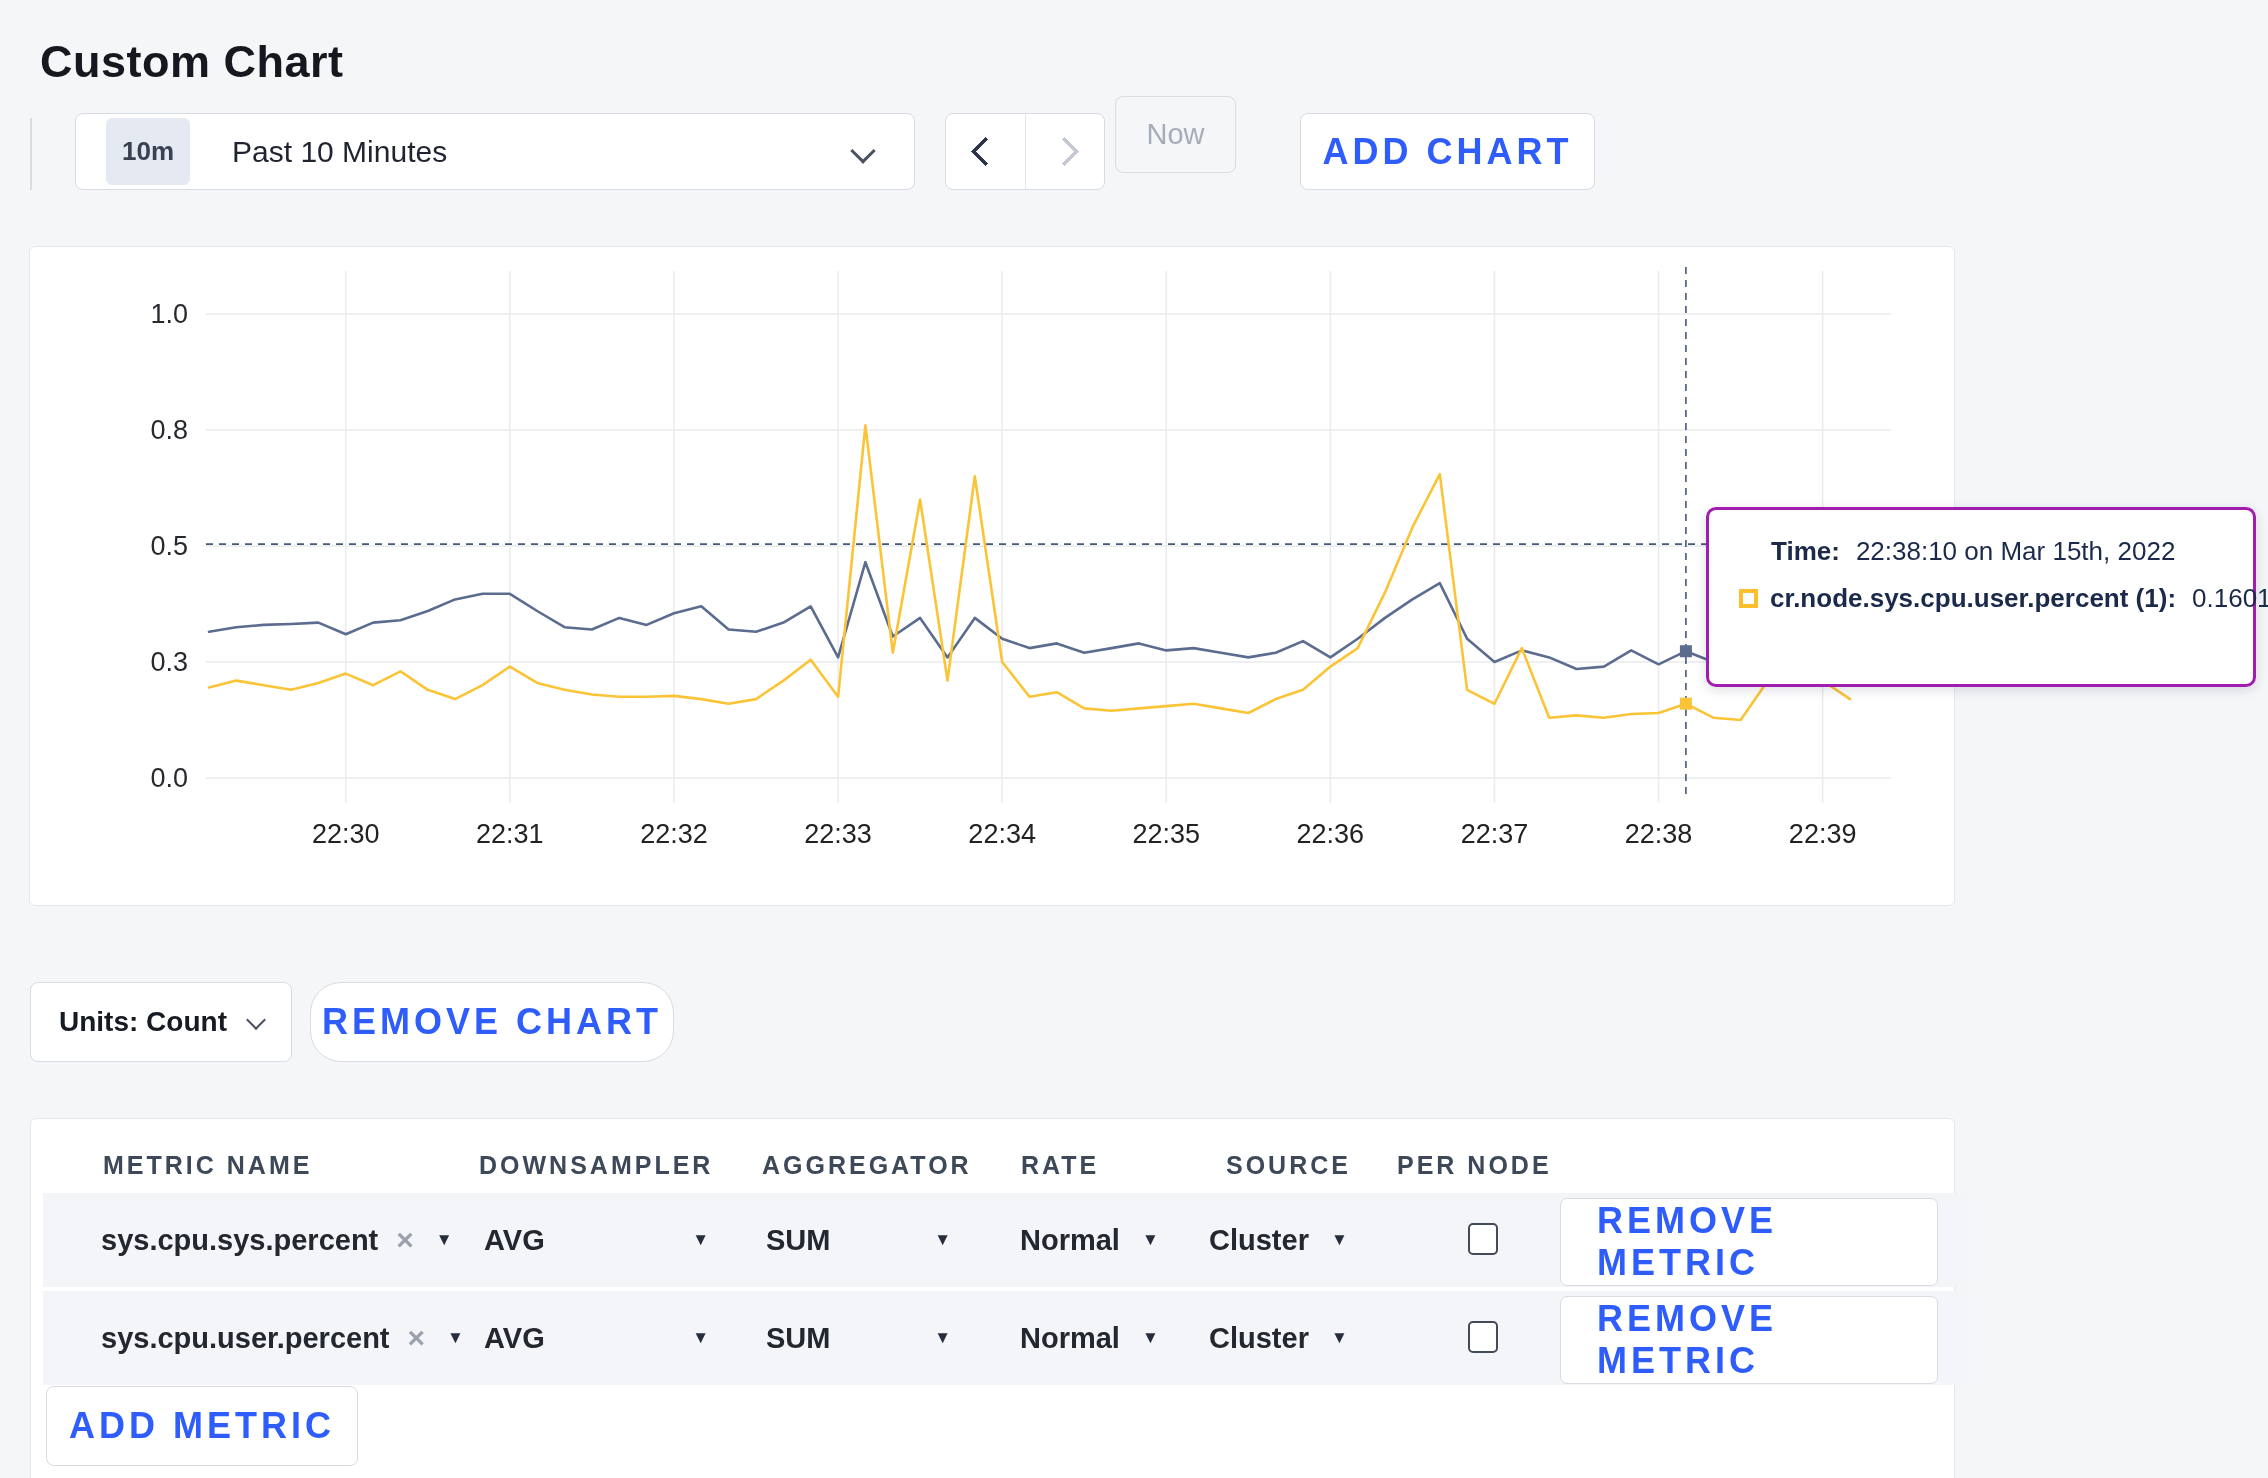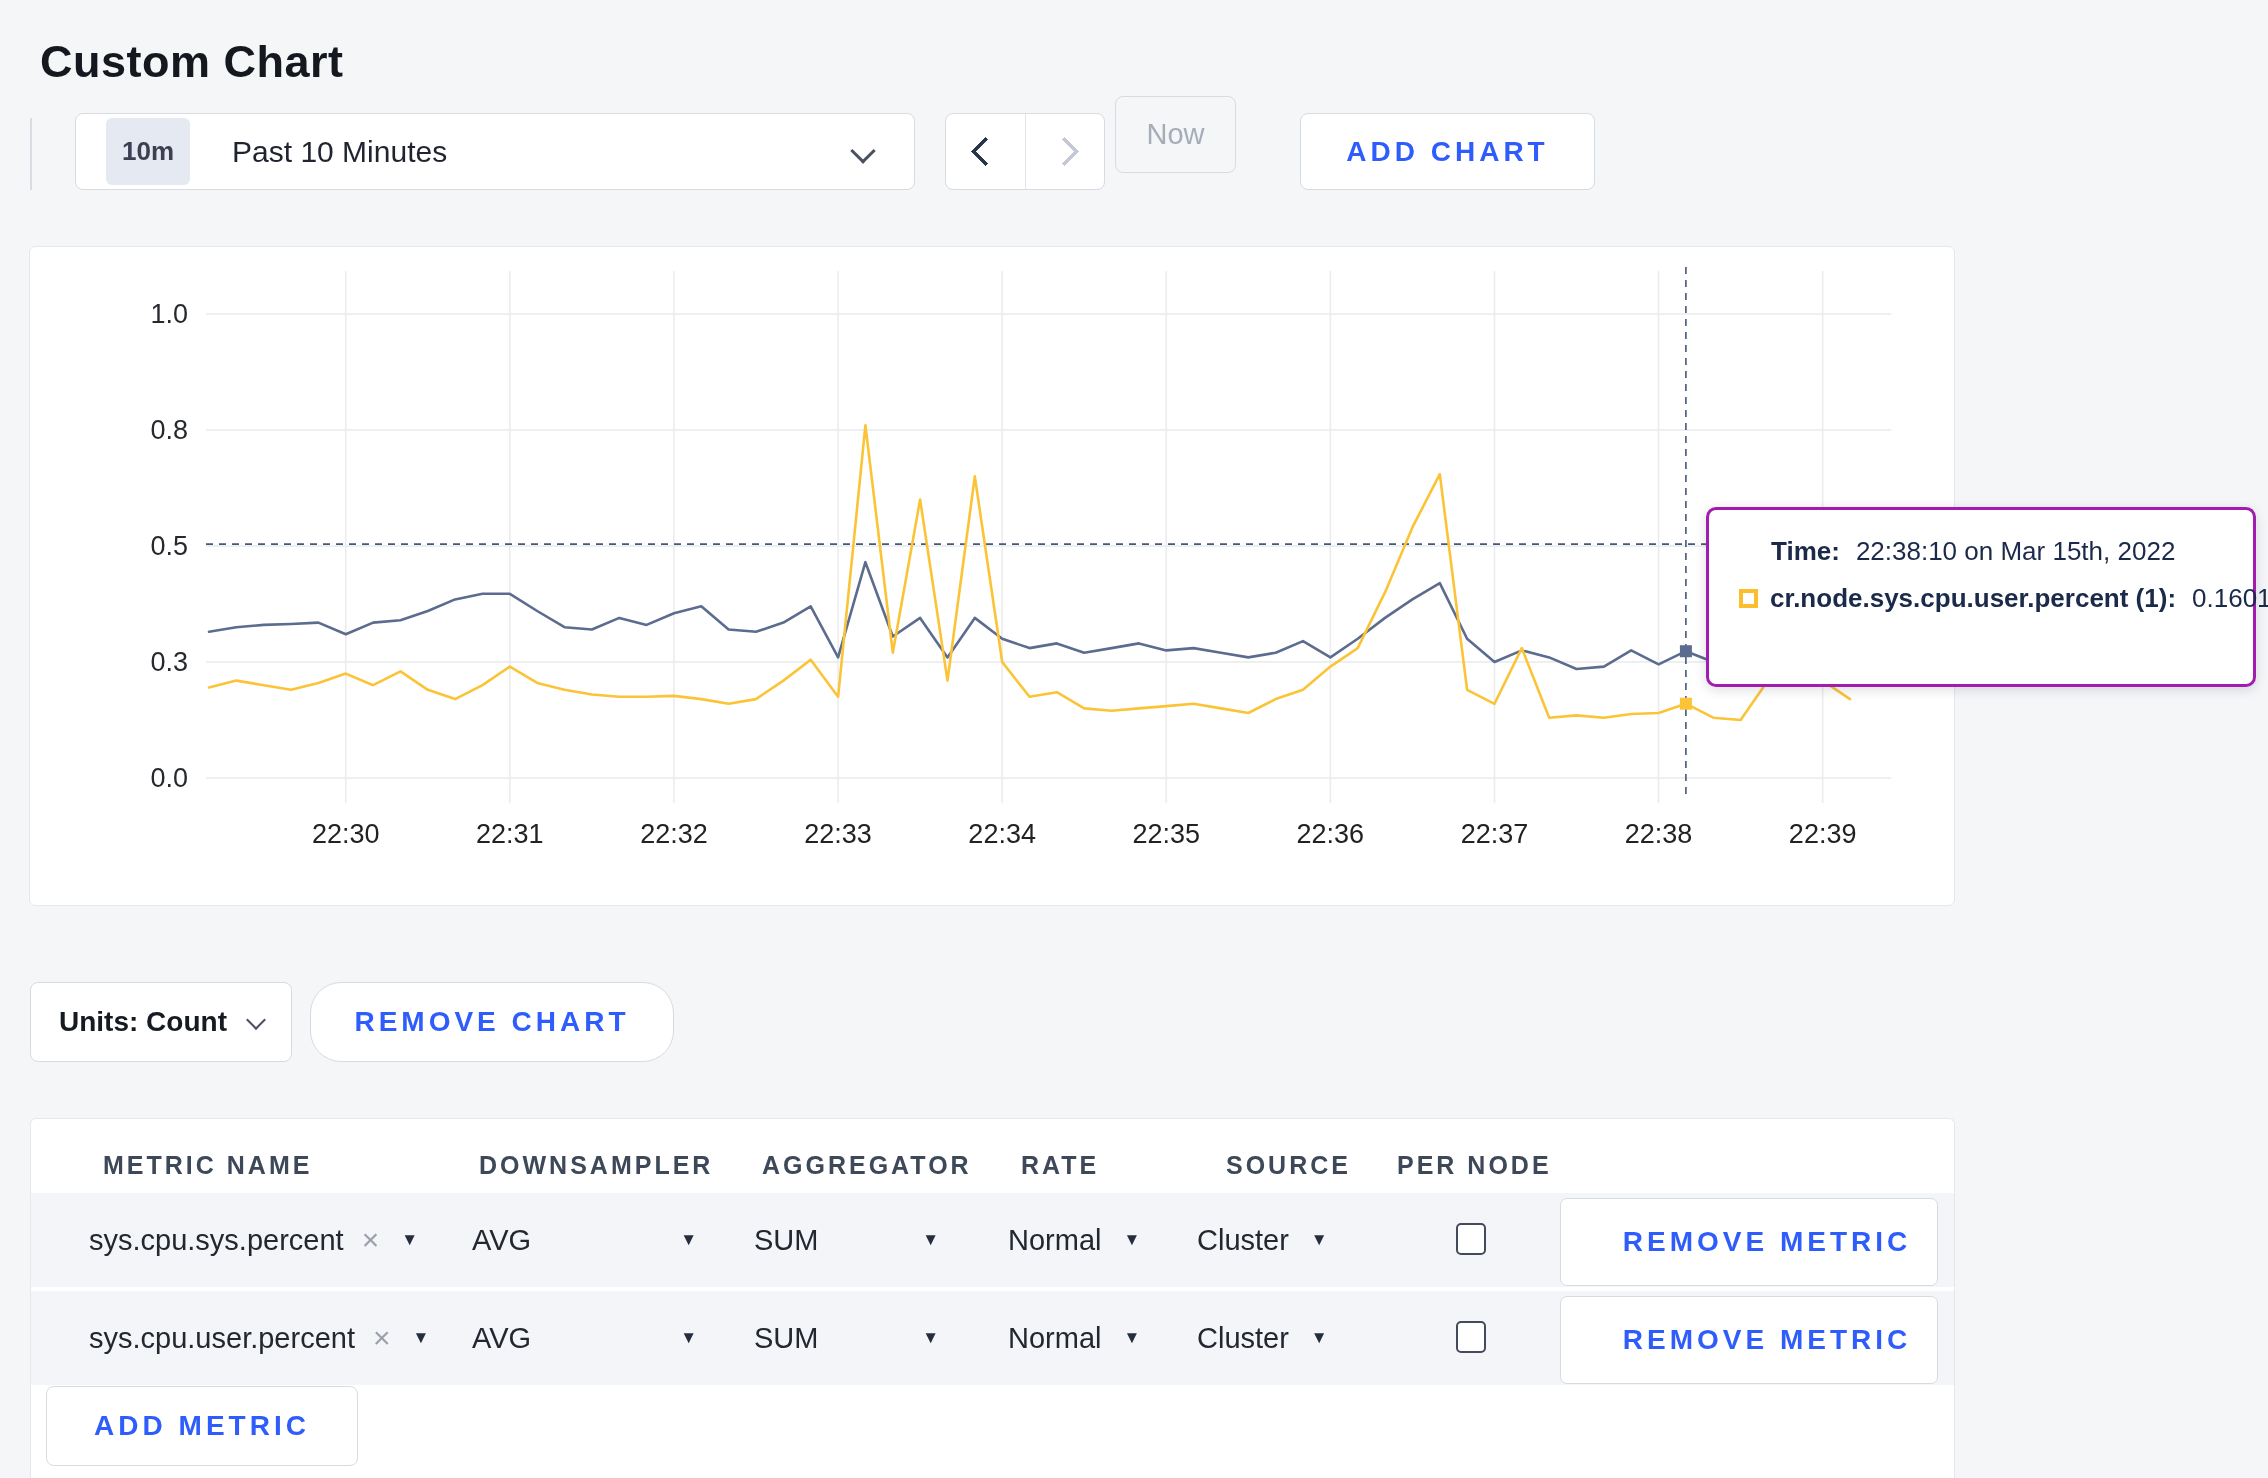--- a/index.html
+++ b/index.html
@@ -19,21 +19,21 @@
   .chev-down{width:15px;height:15px;border-right:3px solid #4a5160;border-bottom:3px solid #4a5160;
              transform:rotate(45deg);margin-top:-8px;}
   .tf-chev{position:absolute;right:42px;top:36px;}
   .nav-group{left:945px;top:113px;width:160px;height:77px;padding:0;}
   .nav-half{flex:1;height:100%;display:flex;align-items:center;justify-content:center;}
   .nav-half + .nav-half{border-left:1px solid #e2e5ea;}
   .chev{width:17px;height:17px;border-right:4px solid #29344a;border-bottom:4px solid #29344a;border-radius:1px;}
   .chev.left{transform:rotate(135deg);}
   .chev.right{transform:rotate(-45deg);border-color:#c3c8d2;}
   .now-btn{left:1115px;top:96px;width:121px;height:77px;background:#f5f6f8;font-size:29px;font-weight:500;color:#a6adb8;}
-  .blue-btn{color:#2f5dfb;font-weight:700;letter-spacing:4px;font-size:28px;}
+  .blue-btn{color:#2f5dfb;font-weight:700;letter-spacing:4px;font-size:36px;}
   .add-chart{left:1300px;top:113px;width:295px;height:77px;}
 
   
   .chart-card{position:absolute;left:29px;top:246px;width:1924px;height:658px;
               background:#fff;border:1px solid #e4e7ec;border-radius:6px;}
   #chart-svg{position:absolute;left:0;top:0;}
 
   
   .tooltip{position:absolute;left:1706px;top:507px;width:550px;height:180px;background:#fff;
            border:3px solid #a21caf;border-radius:10px;box-shadow:0 3px 12px rgba(15,22,41,.14);
@@ -46,21 +46,21 @@
 
   
   .units-btn{left:30px;top:982px;width:262px;height:80px;font-size:28px;font-weight:700;color:#151a23;}
   .units-btn .chev-down{width:12px;height:12px;border-width:2.5px;margin-left:22px;margin-top:-4px;}
   .remove-chart{left:310px;top:982px;width:364px;height:80px;border-radius:31px;}
 
   
   .metrics-card{position:absolute;left:30px;top:1118px;width:1923px;height:360px;
                 background:#fff;border:1px solid #e4e7ec;border-radius:6px 6px 0 0;border-bottom:none;}
   .th{position:absolute;top:32px;font-size:25px;font-weight:700;letter-spacing:3px;color:#3d4859;}
-  .metric-row{position:absolute;left:0;width:1923px;height:94px;background:#f3f5f8;}
+  .metric-row{position:absolute;left:12px;width:1923px;height:94px;background:#f3f5f8;font-weight:bold;}
   .cell{position:absolute;top:0;height:94px;display:flex;align-items:center;font-size:29px;color:#23272f;}
   .x-icon{color:#9ba1ac;font-size:30px;margin-left:18px;}
   .caret{font-size:17px;color:#262e3d;margin-left:22px;}
   .cell-ds{left:441px;width:225px;}  .cell-ds .caret{position:absolute;right:0;}
   .cell-ag{left:723px;width:185px;}  .cell-ag .caret{position:absolute;right:0;}
   .cell-rate{left:977px;} .cell-src{left:1166px;}
   .checkbox{position:absolute;left:1425px;top:30px;width:30px;height:32px;background:#fff;
             border:2.5px solid #434b5b;border-radius:5px;box-sizing:border-box;cursor:pointer;}
   .remove-metric{width:378px;height:88px;border-radius:7px;padding-left:36px;}
   .rm-1{left:1560px;top:1198px;} .rm-2{left:1560px;top:1296px;}

